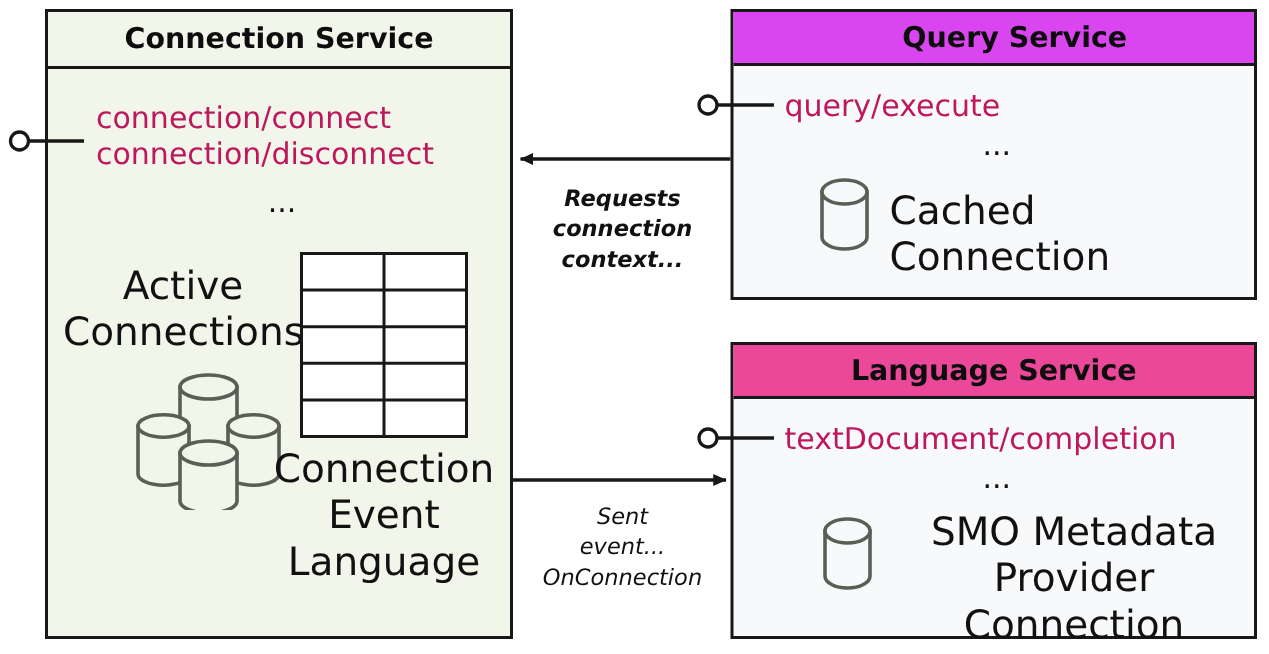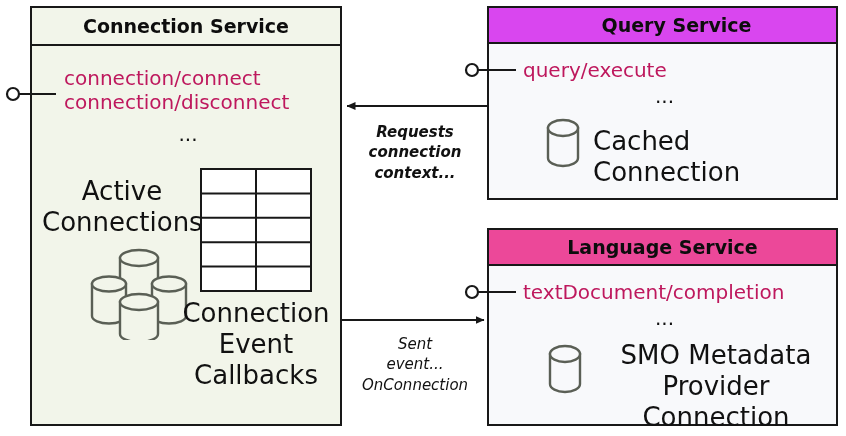--- a/index.html
+++ b/index.html
@@ -160,21 +160,21 @@
           <line x1="1" y1="49.8" x2="111" y2="49.8"></line>
           <line x1="1" y1="74.2" x2="111" y2="74.2"></line>
           <line x1="1" y1="98.6" x2="111" y2="98.6"></line>
           <line x1="56" y1="1" x2="56" y2="123"></line>
         </g>
       </svg>
 
       <div class="caption" style="left:142px; top:252px; width:164px;">
         <div>Connection</div>
         <div>Event</div>
-        <div>Callbacks</div>
+        <div>Language</div>
       </div>
     </div>
   </div>
 
   <div class="component" id="query-service">
     <div class="title-bar">Query Service</div>
     <div class="body">
 
       <div class="api-list" style="left:34px; top:14px;">
         <div>query/execute</div>

